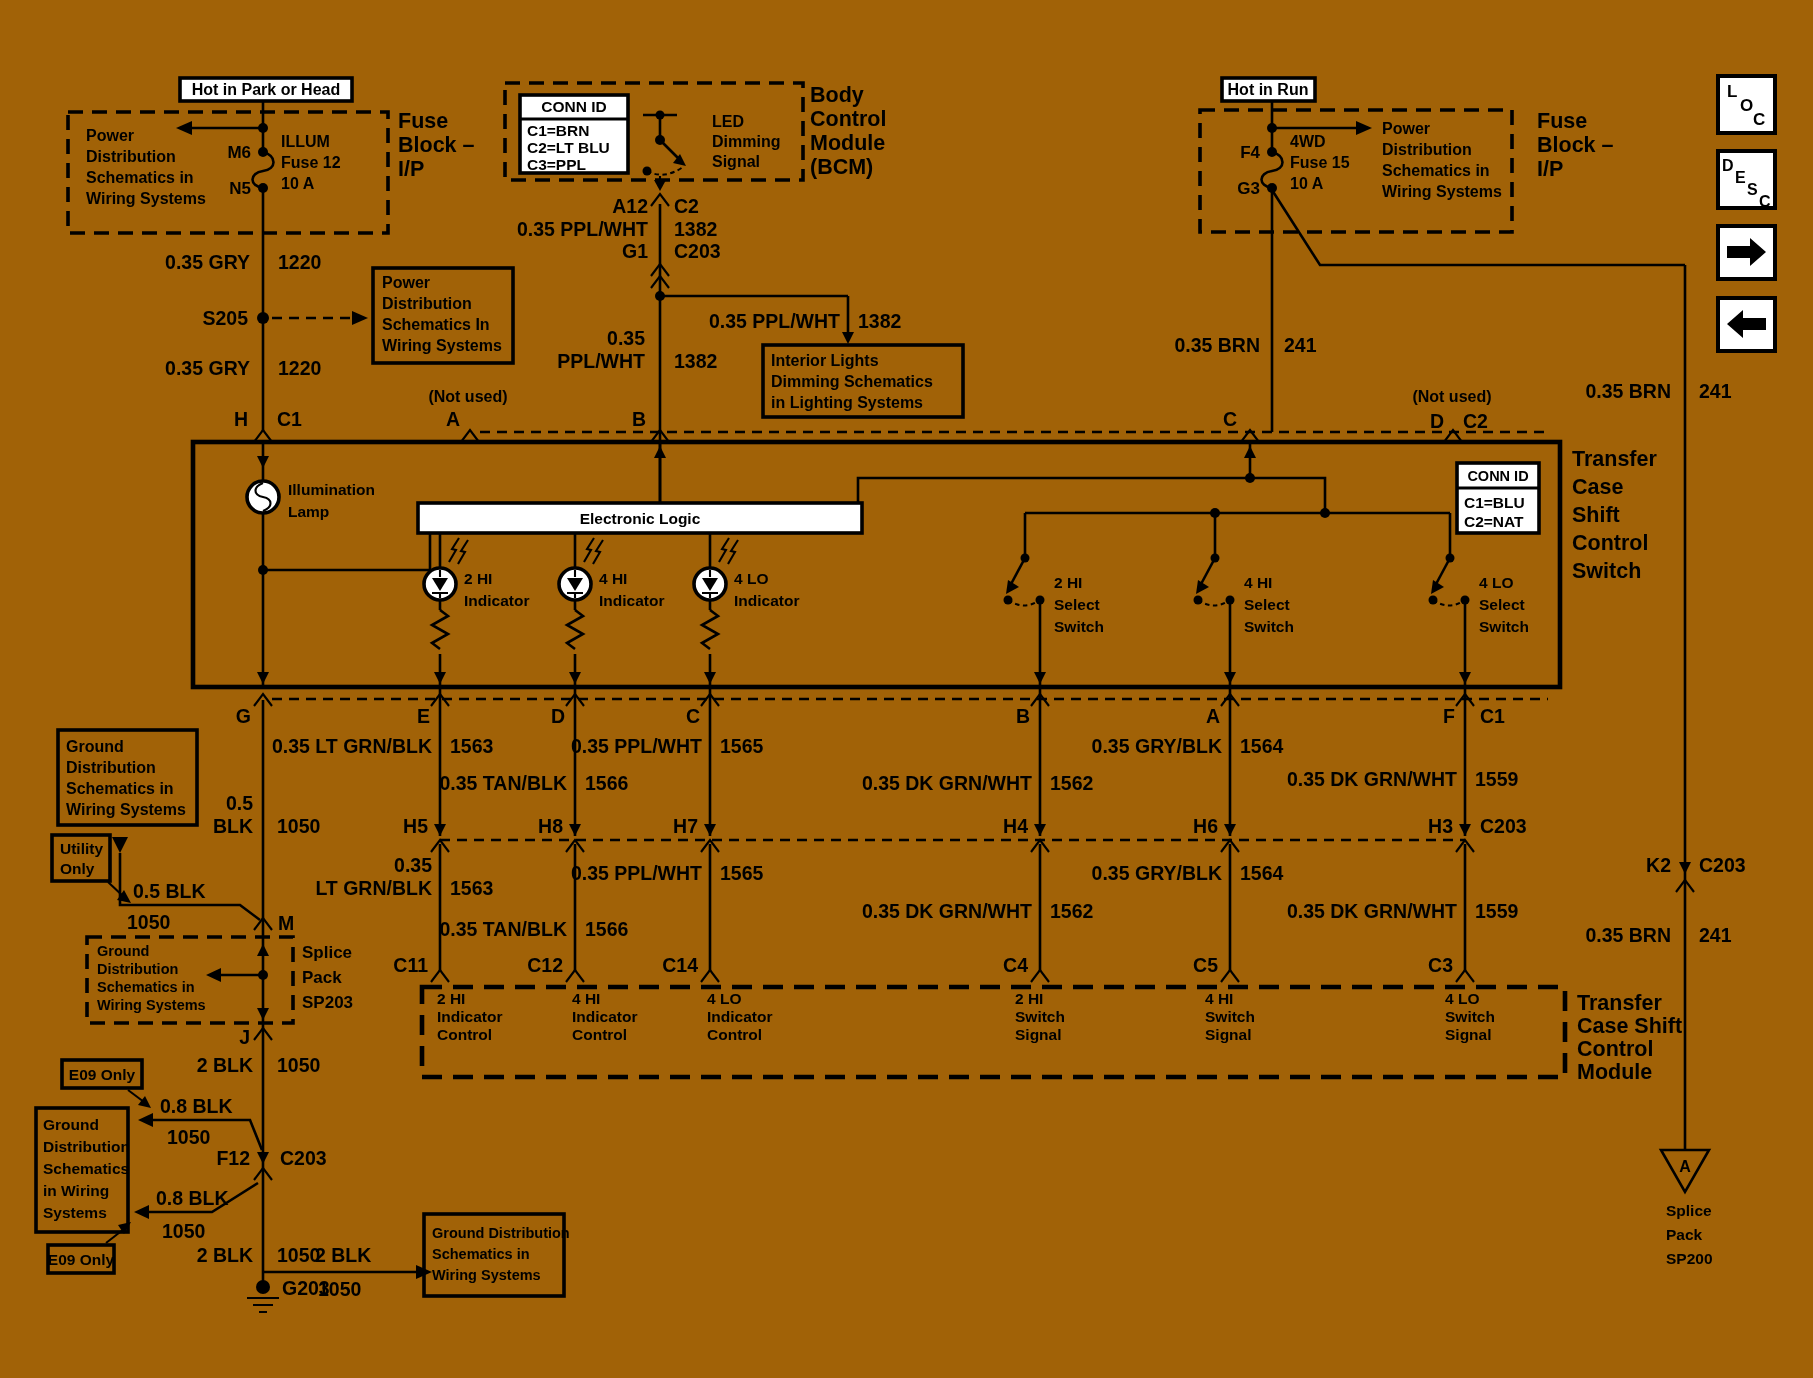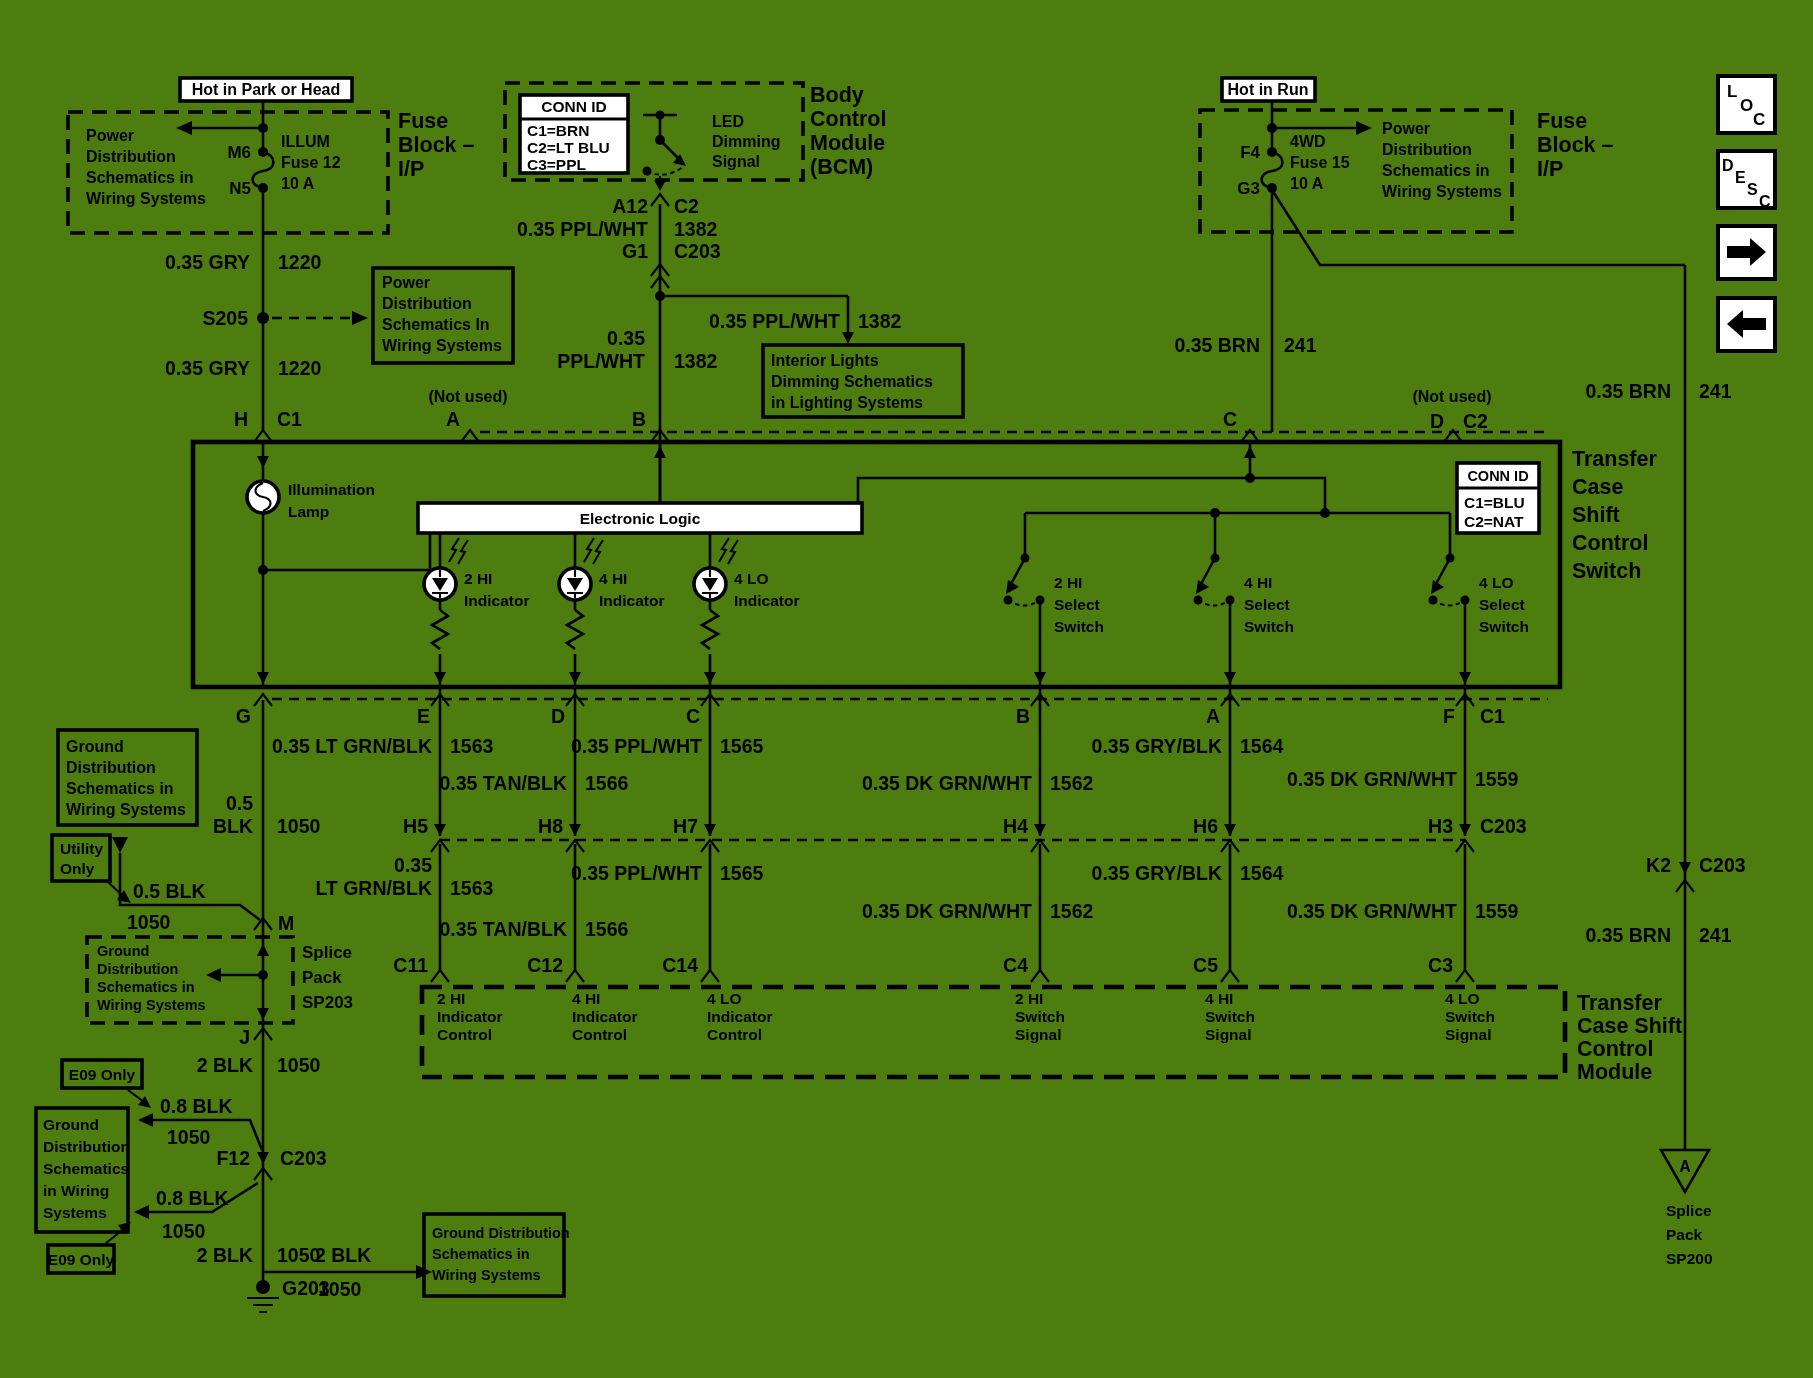--- a/index.html
+++ b/index.html
@@ -1,16 +1,16 @@
 <!DOCTYPE html>
 <html><head>
 <meta charset="utf-8">
 <style>
   html,body{margin:0;padding:0;background:#fff;}
-  #stage{position:relative;width:1813px;height:1378px;background:#4d7c0f;overflow:hidden;}
+  #stage{position:relative;width:1813px;height:1378px;background:#a16207;overflow:hidden;}
   svg text{font-family:"Liberation Sans",sans-serif;font-weight:bold;fill:#000;}
   .t14{font-size:14.5px}.t15{font-size:15.5px}.t16{font-size:16px}.t17{font-size:17px}
   .t19{font-size:19.5px}.t21{font-size:21.5px}
   .w{stroke:#000;stroke-width:2.6;fill:none}
   .w2{stroke:#000;stroke-width:2.1;fill:none}
   .bx{stroke:#000;stroke-width:3.6;fill:none}
   .bxf{stroke:#000;stroke-width:3.6;fill:#fff}
   .bxd{stroke:#000;stroke-width:3.6;fill:none;stroke-dasharray:15 9}
   .bxD{stroke:#000;stroke-width:4.6;fill:none;stroke-dasharray:20 11}
   .main{stroke:#000;stroke-width:4.6;fill:none}

